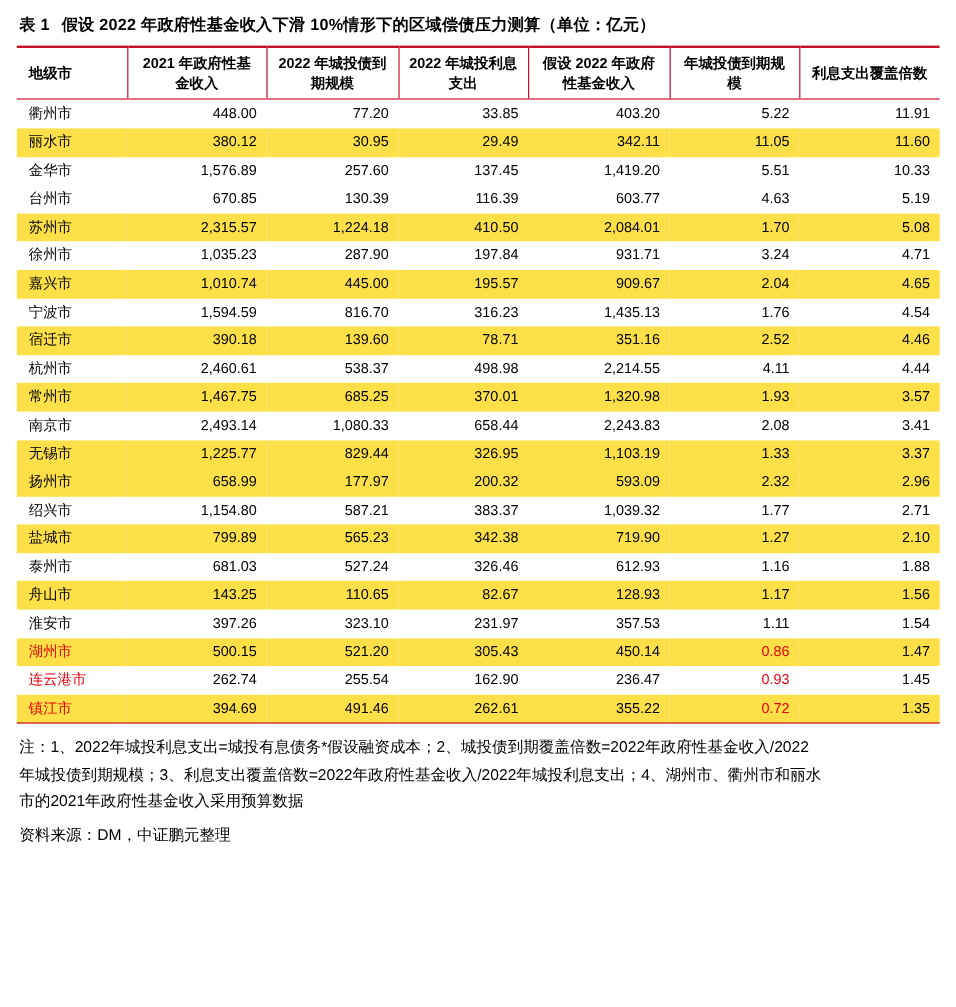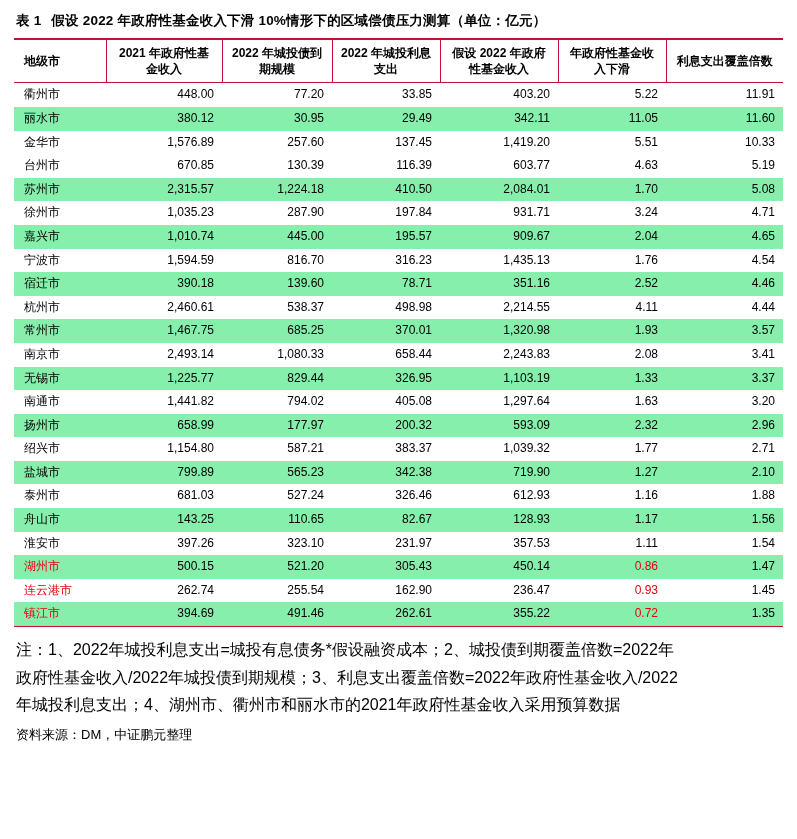--- a/index.html
+++ b/index.html
@@ -56,32 +56,32 @@
     text-align: right;
     white-space: nowrap;
     line-height: 1.3;
     border: none;
   }
   table.data tbody td.city {
     text-align: left;
     padding-left: 10px;
   }
   table.data tbody tr.alt {
-    background: #86efac;
+    background: #fde047;
     margin-top: 26px;
   }
   table.data tbody tr.last td {
     border-bottom: 1.5px solid #c8102e;
   }
   .red {
     color: #e8000d;
   }
   .notes {
     margin-top: 9px;
-    font-size: 16px;
+    font-size: 13px;
     line-height: 1.72;
     color: #000;
     padding: 0 2px;
   }
   .source {
     margin-top: 6px;
     font-size: 13px;
     line-height: 1.6;
     color: #000;
     padding: 0 2px;
@@ -113,21 +113,21 @@
         <col class="c5">
         <col class="c6">
     </colgroup>
     <thead>
       <tr>
         <th>地级市</th>
         <th>2021 年政府性基金收入</th>
         <th>2022 年城投债到期规模</th>
         <th>2022 年城投利息支出</th>
         <th>假设 2022 年政府性基金收入</th>
-        <th>年政府性基金收入下滑</th>
+        <th>年城投债到期规模</th>
         <th>利息支出覆盖倍数</th>
       </tr>
     </thead>
     <tbody>
         <tr>
           <td class="city">衢州市</td>
           <td>448.00</td>
           <td>77.20</td>
           <td>33.85</td>
           <td>403.20</td>
@@ -234,29 +234,20 @@
           <td>3.41</td>
         </tr>
         <tr class="alt">
           <td class="city">无锡市</td>
           <td>1,225.77</td>
           <td>829.44</td>
           <td>326.95</td>
           <td>1,103.19</td>
           <td>1.33</td>
           <td>3.37</td>
-        </tr>
-        <tr>
-          <td class="city">南通市</td>
-          <td>1,441.82</td>
-          <td>794.02</td>
-          <td>405.08</td>
-          <td>1,297.64</td>
-          <td>1.63</td>
-          <td>3.20</td>
         </tr>
         <tr class="alt">
           <td class="city">扬州市</td>
           <td>658.99</td>
           <td>177.97</td>
           <td>200.32</td>
           <td>593.09</td>
           <td>2.32</td>
           <td>2.96</td>
         </tr>

